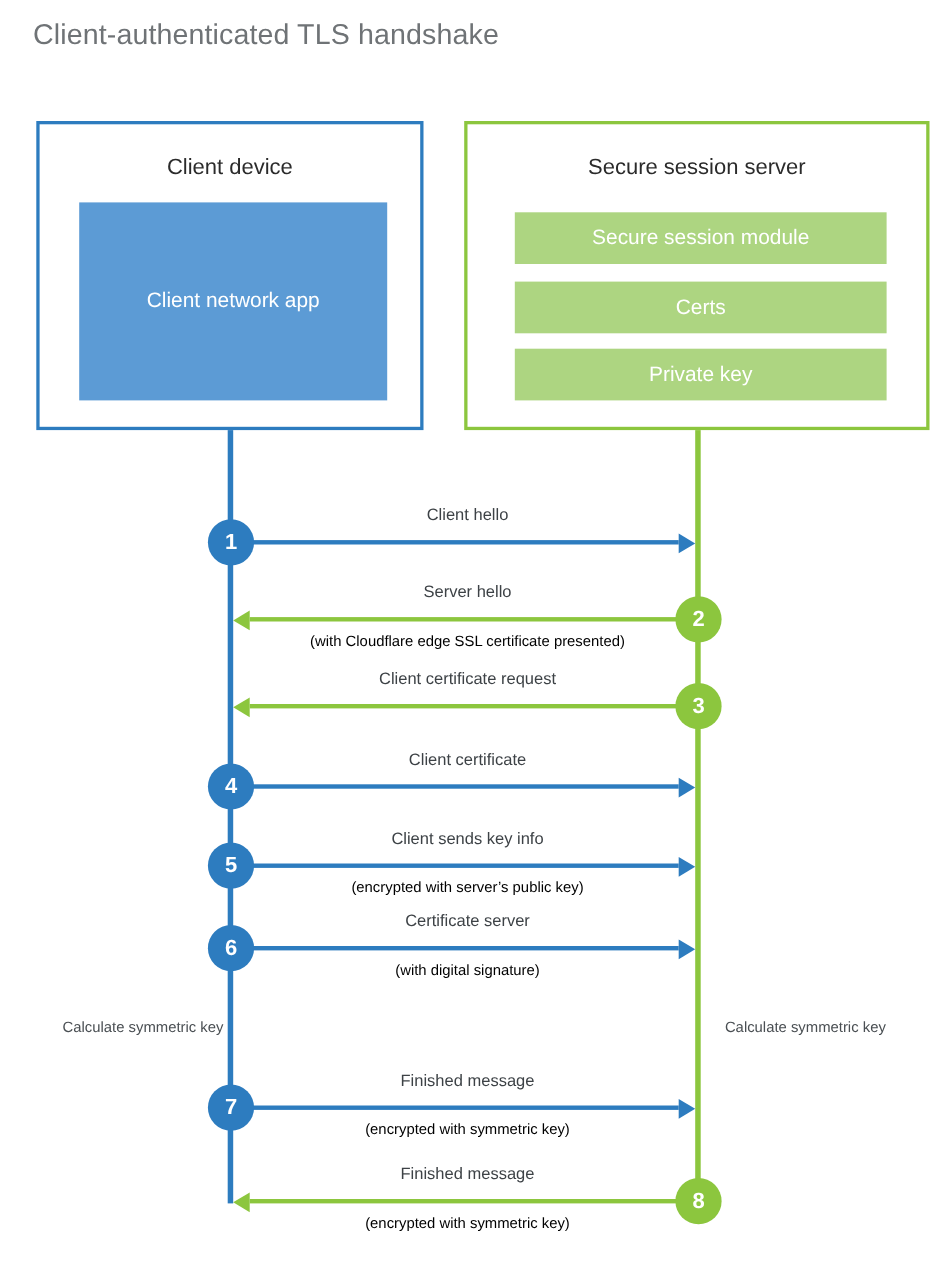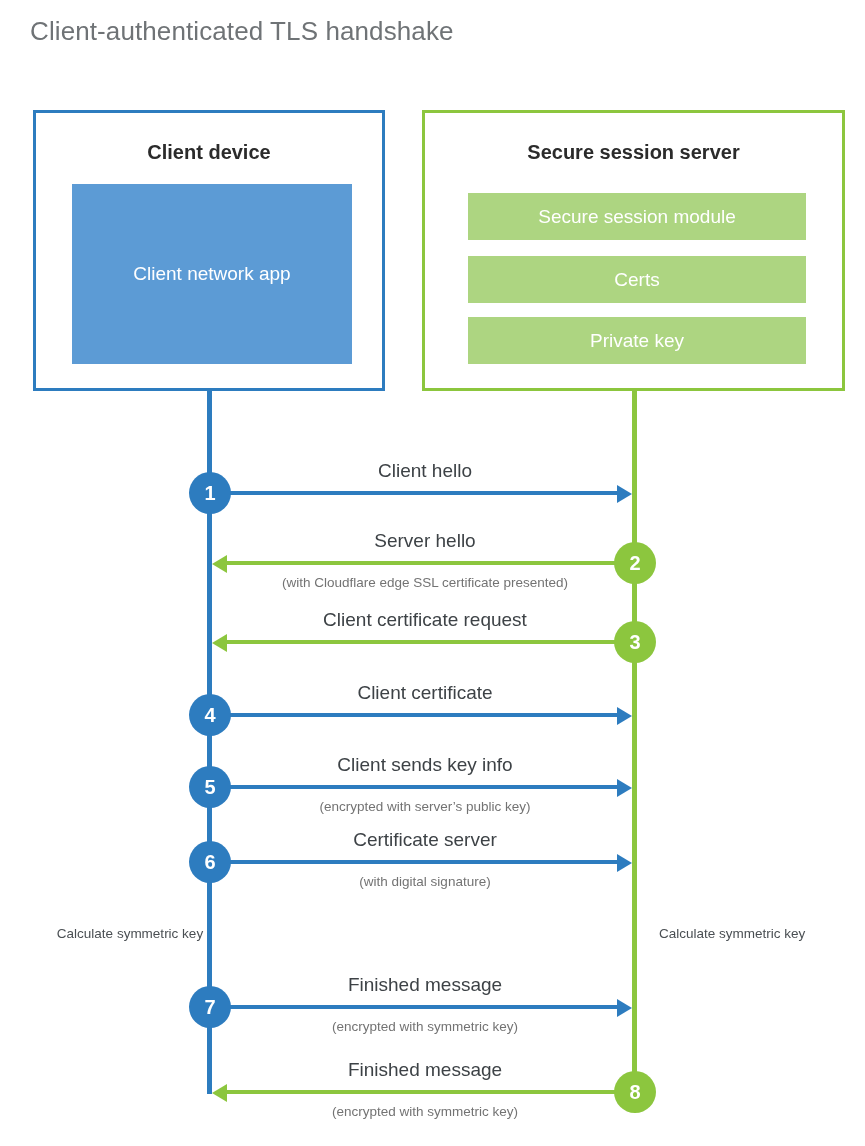--- a/index.html
+++ b/index.html
@@ -17,21 +17,21 @@
     white-space:nowrap;
   }
 
   
   .party-box{position:absolute;background:#ffffff;box-sizing:border-box;}
   .party-box.client{left:33px;top:110px;width:352px;height:281px;border:3px solid #2d7cbf;}
   .party-box.server{left:422px;top:110px;width:423px;height:281px;border:3px solid #8cc63e;}
 
   .party-title{
     position:absolute;left:0;right:0;top:28px;text-align:center;
-    font-size:20px;font-weight:700;color:#2b2b2b;
+    font-size:20px;font-weight:400;color:#2b2b2b;
   }
 
   .inner-block{
     position:absolute;box-sizing:border-box;
     display:flex;align-items:center;justify-content:center;
     color:#ffffff;font-size:19px;font-weight:400;text-align:center;line-height:1.25;
   }
   .inner-block.client-app{
     left:36px;top:71px;width:280px;height:180px;background:#5c9bd5;
   }
@@ -60,25 +60,25 @@
 
   .arrow-head{
     position:absolute;width:0;height:0;top:-8px;
     border-top:9px solid transparent;border-bottom:9px solid transparent;
   }
   .arrow-head.right{border-left:15px solid #2d7cbf;}
   .arrow-head.left{border-right:15px solid #8cc63e;}
 
   .msg-label{
     position:absolute;left:215px;width:420px;text-align:center;
-    font-size:19px;color:#3d4246;font-weight:400;white-space:nowrap;
+    font-size:15px;color:#3d4246;font-weight:400;white-space:nowrap;
   }
   .msg-sub{
     position:absolute;left:215px;width:420px;text-align:center;
-    font-size:13.5px;color:#737373;font-weight:400;white-space:nowrap;
+    font-size:13.5px;color:#000000;font-weight:400;white-space:nowrap;
   }
 
   
   .step-badge{
     position:absolute;width:42px;height:42px;border-radius:50%;
     display:flex;align-items:center;justify-content:center;
     color:#ffffff;font-size:20px;font-weight:700;
   }
   .step-badge.blue{background:#2d7cbf;left:189px;}
   .step-badge.green{background:#8cc63e;left:614px;}

